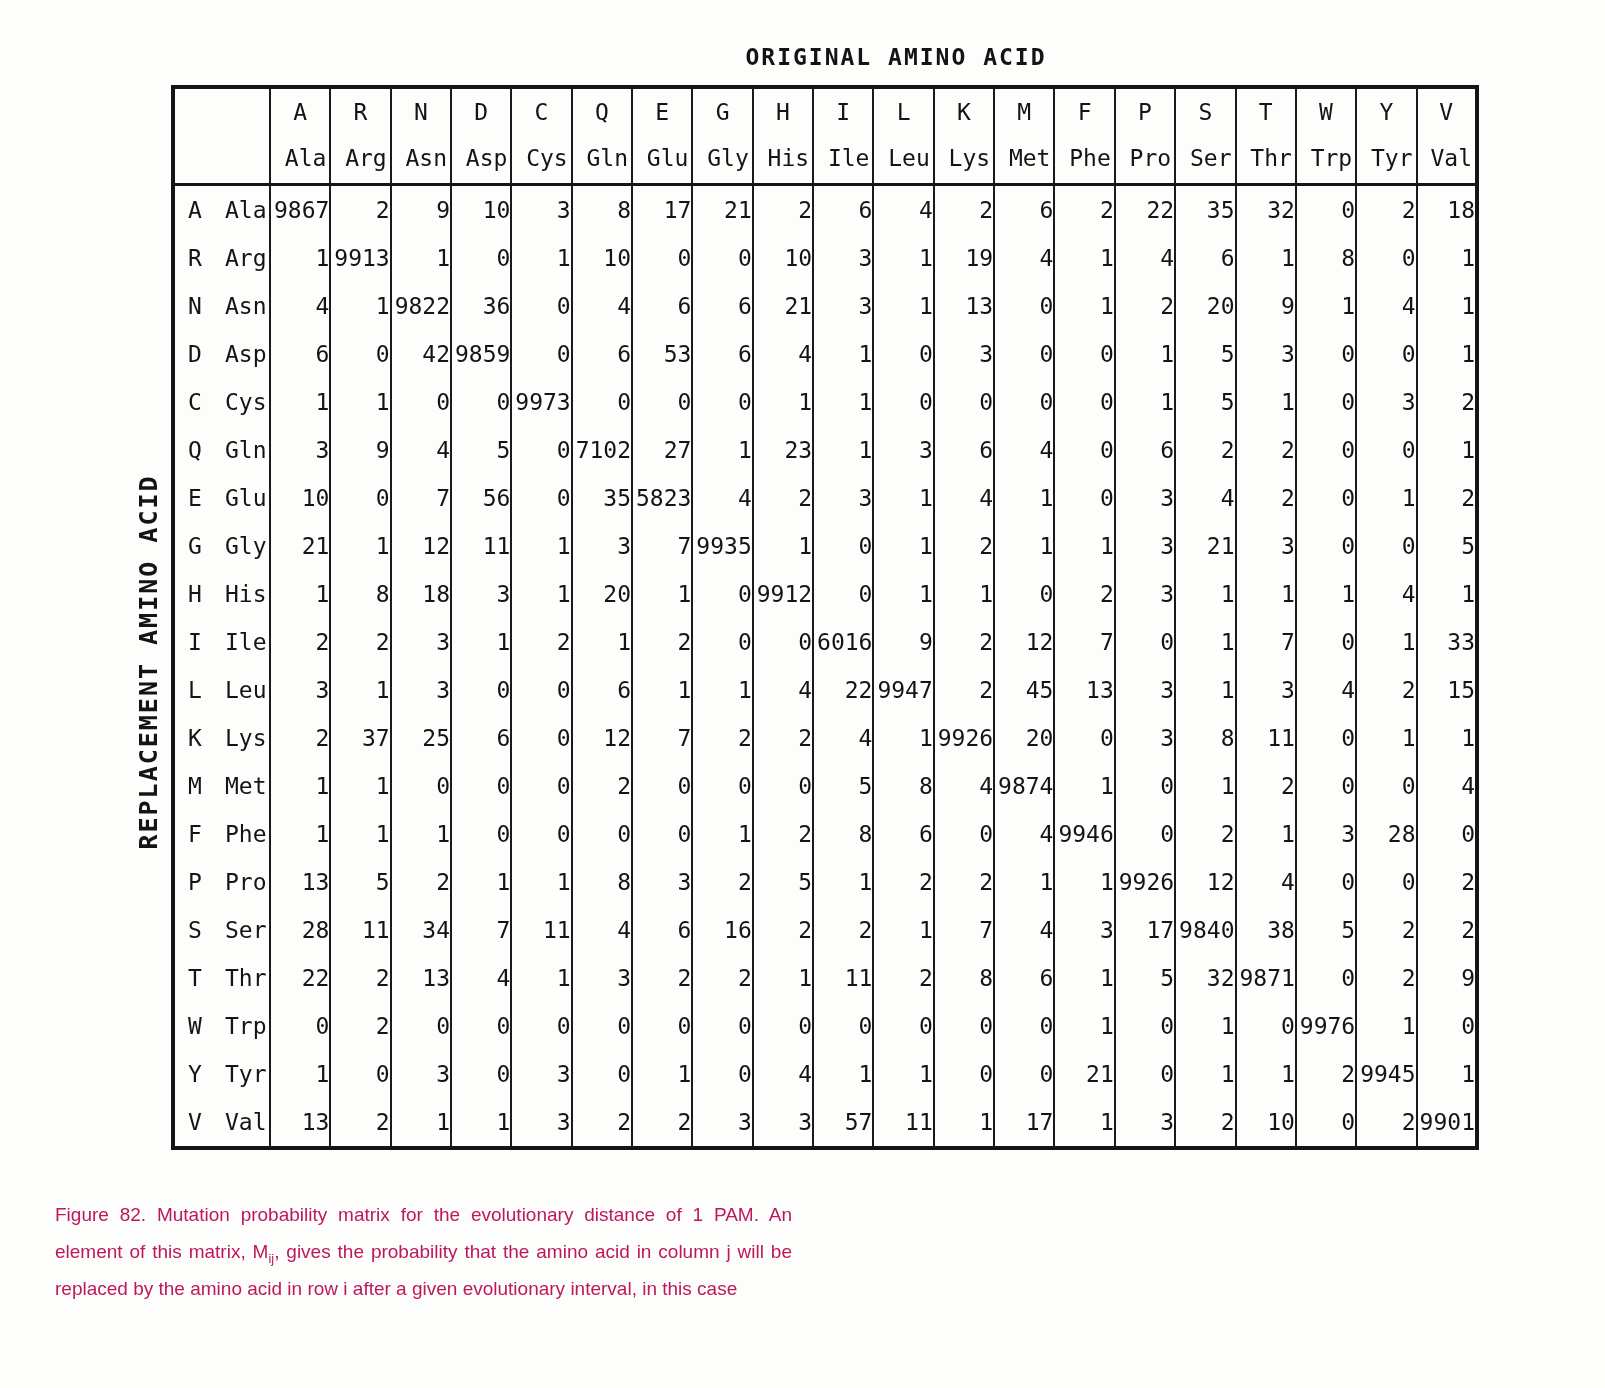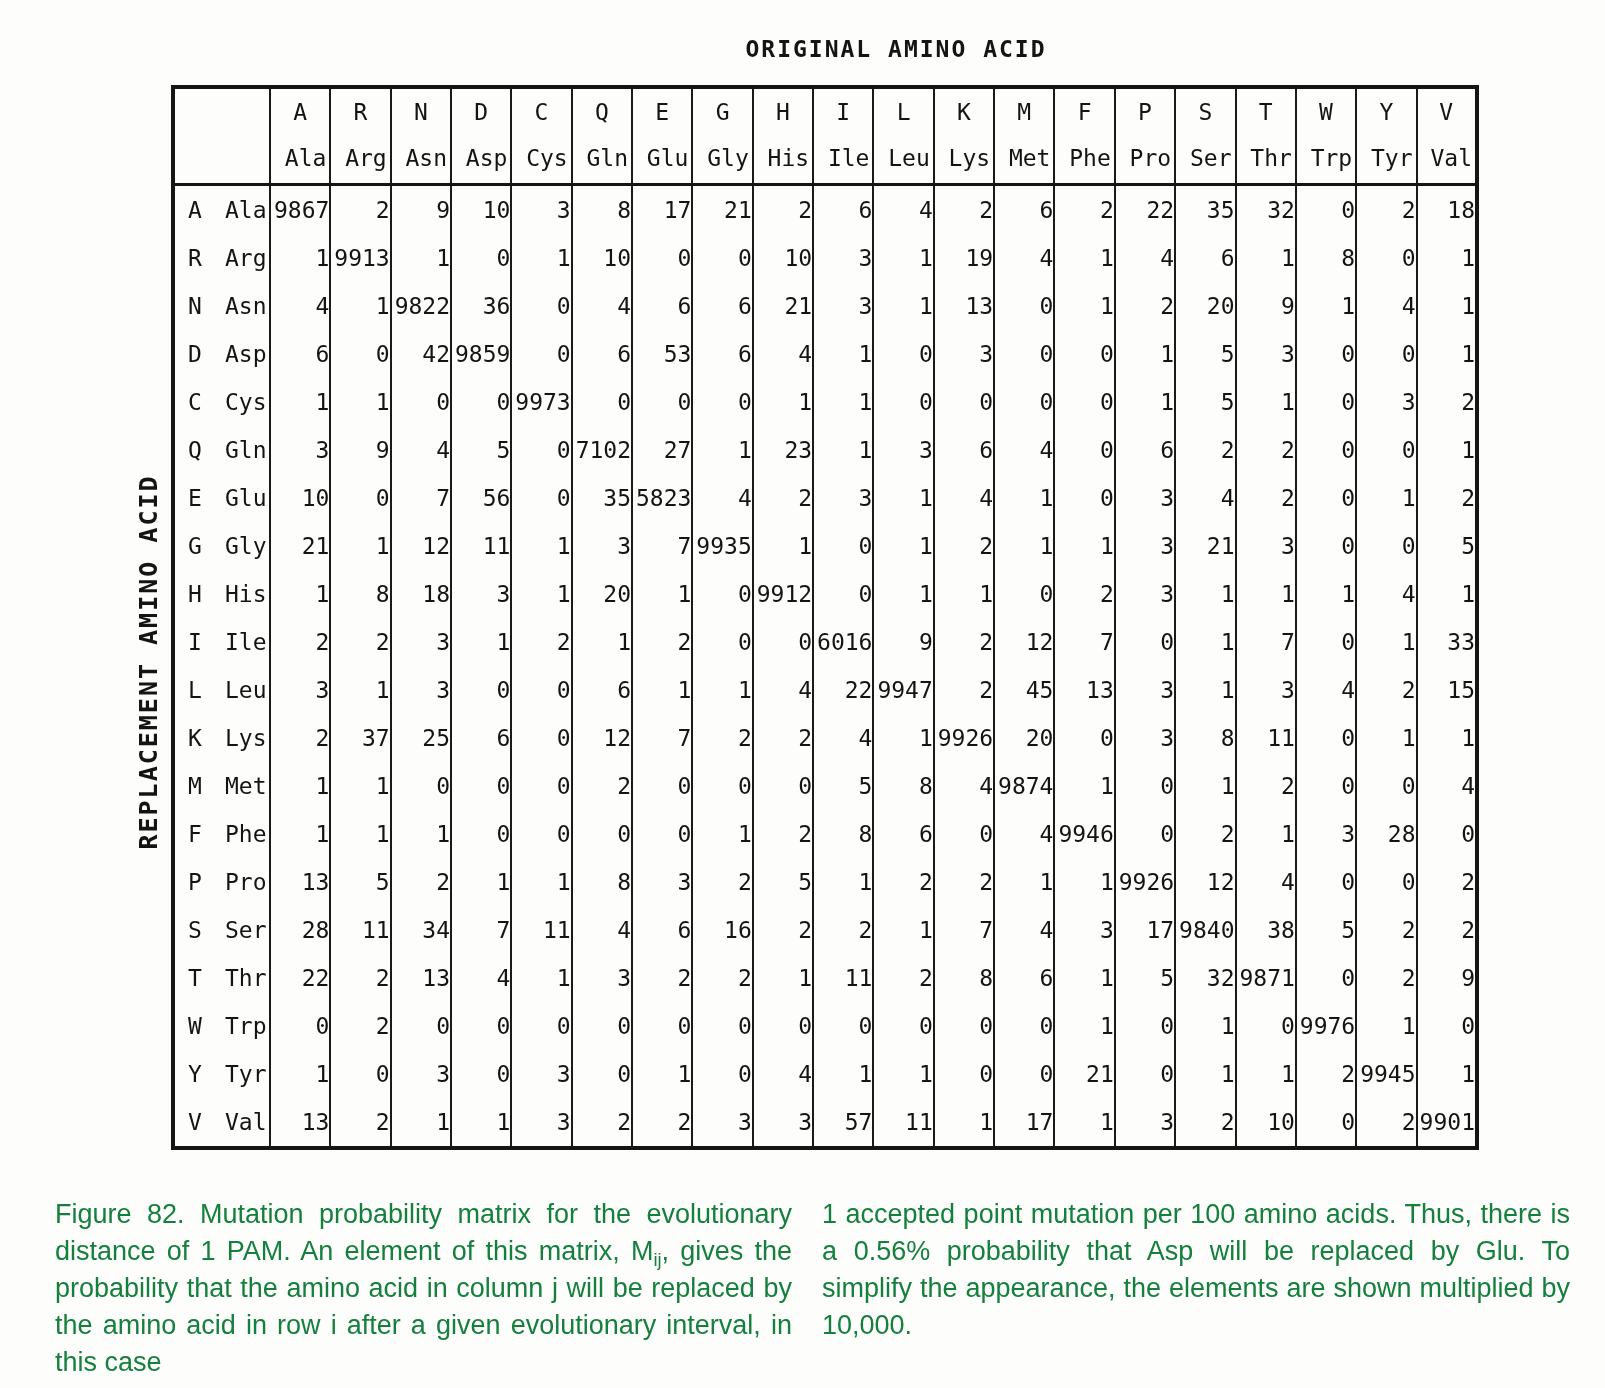--- a/index.html
+++ b/index.html
@@ -9,21 +9,21 @@
     height: 1388px;
     background: #fdfdfc;
     font-family: "DejaVu Sans Mono", monospace;
     color: #141414;
     overflow: hidden;
   }
 
   
   .top-title {
     position: absolute;
-    top: 36px;
+    top: 44px;
     left: 172px;
     width: 1308px;
     padding-left: 70px;
     text-align: center;
     font-size: 23px;
     letter-spacing: 2px;
     font-weight: bold;
     white-space: nowrap;
   }
 
@@ -69,24 +69,24 @@
   table.matrix td { height: 48px; }
   td.row-label { text-align: left; white-space: nowrap; }
   td.row-label .r-letter { display: inline-block; padding-left: 13px; width: 37px; }
   td.row-label .r-code   { display: inline-block; }
   td.val { text-align: right; padding-right: 3px; }
 
   
   .caption {
     position: absolute;
     font-family: "Liberation Sans", sans-serif;
-    font-size: 27px;
+    font-size: 19px;
     line-height: 37px;
     font-weight: 500;
-    color: #15803d;
+    color: #be185d;
     text-align: justify;
   }
   .caption-left  { left: 55px;  top: 1196px; width: 737px; }
   .caption-right { left: 822px; top: 1196px; width: 748px; }
   .caption sub { font-size: 0.68em; line-height: 0; }
 </style>
 </head>
 <body>
 
 <div class="page">
@@ -642,15 +642,14 @@
             <td class="val">0</td>
             <td class="val">2</td>
             <td class="val">9901</td>
           </tr>
         </tbody>
       </table>
   </div>
 
   <div class="caption caption-left"><span>Figure 82. Mutation probability matrix for the evolutionary distance of 1 PAM. An element of this matrix, M</span><sub>ij</sub><span>, gives the probability that the amino acid in column j will be replaced by the amino acid in row i after a given evolutionary interval, in this case</span></div>
 
-  <div class="caption caption-right">1 accepted point mutation per 100 amino acids. Thus, there is a 0.56% probability that Asp will be replaced by Glu. To simplify the appearance, the elements are shown multiplied by 10,000.</div>
 
 </div>
 
 </body></html>

